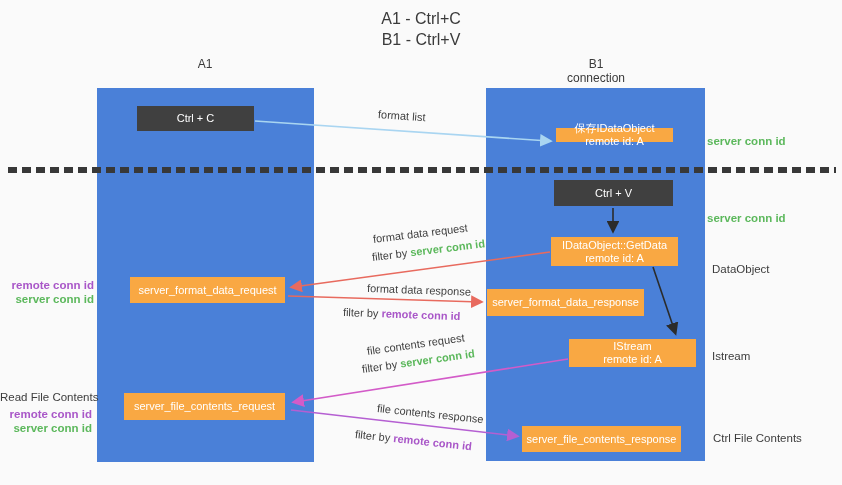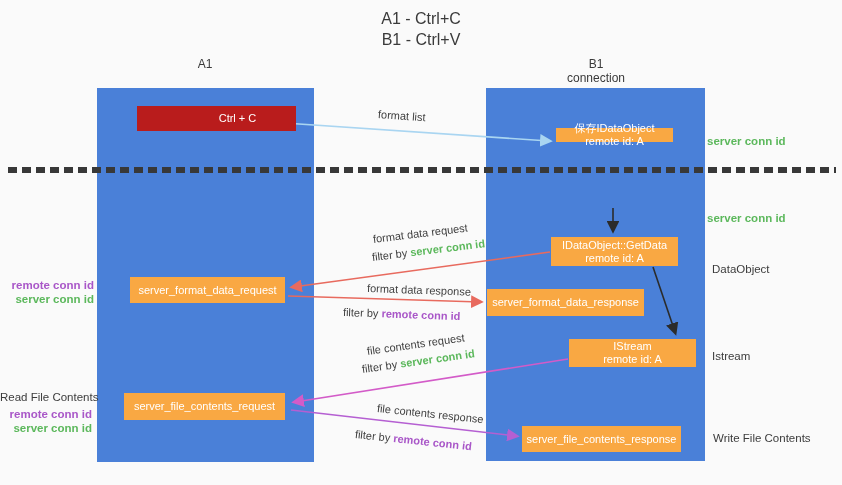--- a/index.html
+++ b/index.html
@@ -23,21 +23,21 @@
   .dotted-sep{
     left:8px;right:6px;top:167px;height:6px;
     background:repeating-linear-gradient(90deg,#383838 0 9px,transparent 9px 14px);
     z-index:5;
   }
   .arrow-layer{left:0;top:0;width:842px;height:485px;z-index:4;pointer-events:none;}
   .node{
     z-index:6;display:flex;flex-direction:column;align-items:center;justify-content:center;
     color:#fff;font-size:11px;line-height:13px;text-align:center;
   }
-  .node.green{background:#b91c1c;padding-left:42px;}
+  .node.green{background:#404040;}
   .node.orange{background:#f9a843;}
   .sidelabel{font-size:11.5px;line-height:14px;z-index:6;white-space:nowrap;}
   .green-t{color:#5cb85c;font-weight:bold;}
   .purple-t{color:#a957c8;font-weight:bold;}
   .alabel{
     font-size:11px;line-height:13px;color:#3f3f3f;z-index:6;white-space:nowrap;
     transform-origin:left center;
   }
   .right-align{text-align:right;}
 </style>
@@ -93,20 +93,23 @@
 
   <div class="abs node green" style="left:137px;top:106px;width:117px;height:25px;">
     <div>Ctrl + C</div>
   </div>
 
   <div class="abs node orange" style="left:556px;top:128px;width:117px;height:14px;">
     <div>保存IDataObject</div>
     <div>remote id: A</div>
   </div>
 
+  <div class="abs node green" style="left:554px;top:180px;width:119px;height:26px;">
+    <div>Ctrl + V</div>
+  </div>
 
   <div class="abs node orange" style="left:551px;top:237px;width:127px;height:29px;">
     <div>IDataObject::GetData</div>
     <div>remote id: A</div>
   </div>
 
   <div class="abs node orange" style="left:130px;top:277px;width:155px;height:26px;">
     <div>server_format_data_request</div>
   </div>
 
@@ -124,21 +127,21 @@
   </div>
 
   <div class="abs node orange" style="left:522px;top:426px;width:159px;height:26px;">
     <div>server_file_contents_response</div>
   </div>
 
   <div class="abs sidelabel green-t" style="left:707px;top:134px;">server conn id</div>
   <div class="abs sidelabel green-t" style="left:707px;top:211px;">server conn id</div>
   <div class="abs sidelabel" style="left:712px;top:246px;margin-top:16px;">DataObject</div>
   <div class="abs sidelabel" style="left:712px;top:349px;">Istream</div>
-  <div class="abs sidelabel" style="left:713px;top:431px;">Write File Contents</div>
+  <div class="abs sidelabel" style="left:713px;top:431px;">Ctrl File Contents</div>
 
   <div class="abs sidelabel purple-t right-align" style="left:0;width:94px;top:278px;">remote conn id</div>
   <div class="abs sidelabel green-t right-align" style="left:0;width:94px;top:292px;">server conn id</div>
   <div class="abs sidelabel right-align" style="left:0;width:92px;top:390px;">Read File Contents</div>
   <div class="abs sidelabel purple-t right-align" style="left:0;width:92px;top:407px;">remote conn id</div>
   <div class="abs sidelabel green-t right-align" style="left:0;width:92px;top:421px;">server conn id</div>
 
   <div class="abs alabel" style="left:378px;top:108px;transform:rotate(4deg);">format list</div>
 
   <div class="abs alabel" style="left:373px;top:233px;transform:rotate(-7deg);">format data request</div>

